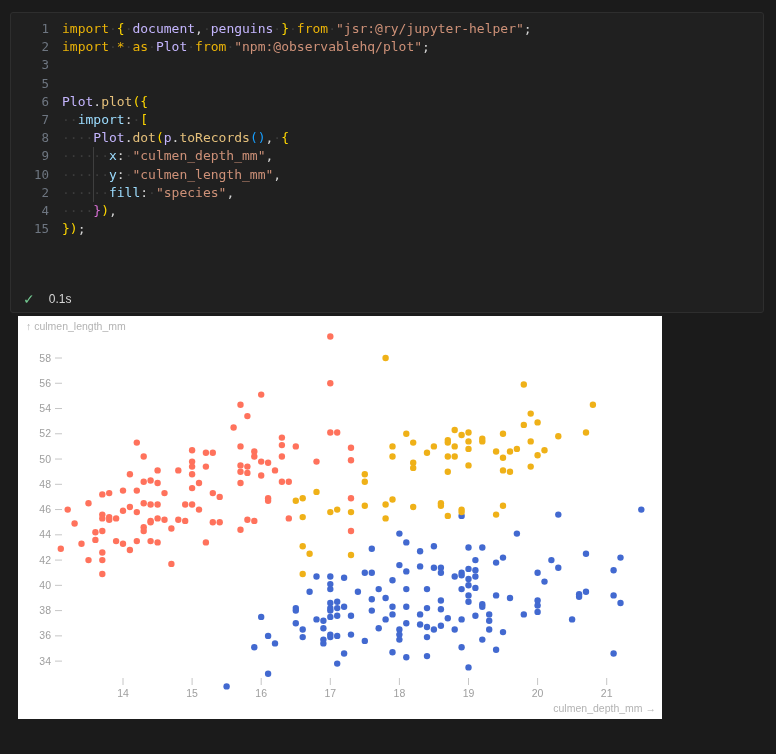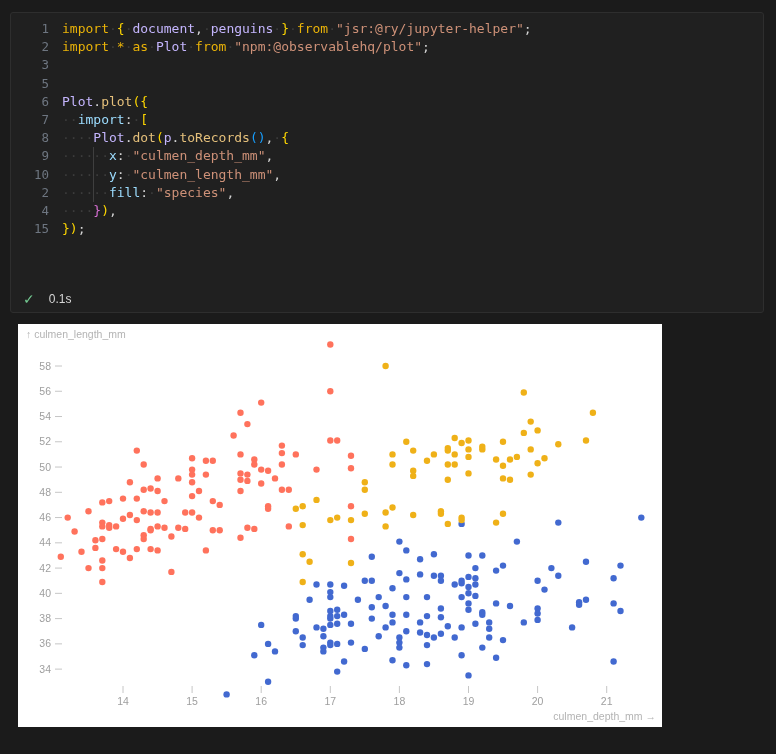--- a/index.html
+++ b/index.html
@@ -19,21 +19,21 @@
   .fn{color:#e5c07b;}
   .str{color:#ce9178;}
   .pn{color:#d4d4d4;}
   .b1{color:#ffd700;}
   .b2{color:#da70d6;}
   .b3{color:#179fff;}
   .guide{position:absolute;left:82px;top:0;height:18.2px;border-left:1px solid #3f3f3f;}
   .status{position:absolute;left:12px;bottom:5px;display:flex;align-items:center;gap:14px;}
   .check{color:#73c991;font-size:14px;}
   .time{color:#d6d6d6;font-size:12px;font-family:"Liberation Sans",sans-serif;}
-  .plot{position:absolute;left:18px;top:324px;width:644px;height:403px;background:#ffffff;}
+  .plot{position:absolute;left:18px;top:316px;width:644px;height:403px;background:#ffffff;}
   .plot svg{display:block;}
 </style>
 </head>
 <body>
 
 <div class="cell">
   <div class="code">
       <div class="line"><span class="num">1</span><span class="kw">import</span><span class="ws">·</span><span class="b1">{</span><span class="ws">·</span><span class="var">document</span><span class="pn">,</span><span class="ws">·</span><span class="var">penguins</span><span class="ws">·</span><span class="b1">}</span><span class="ws">·</span><span class="kw">from</span><span class="ws">·</span><span class="str">"jsr:@ry/jupyter-helper"</span><span class="pn">;</span></div>
       <div class="line"><span class="num">2</span><span class="kw">import</span><span class="ws">·</span><span class="kw">*</span><span class="ws">·</span><span class="kw">as</span><span class="ws">·</span><span class="var">Plot</span><span class="ws">·</span><span class="kw">from</span><span class="ws">·</span><span class="str">"npm:@observablehq/plot"</span><span class="pn">;</span></div>
       <div class="line"><span class="num">3</span></div>

